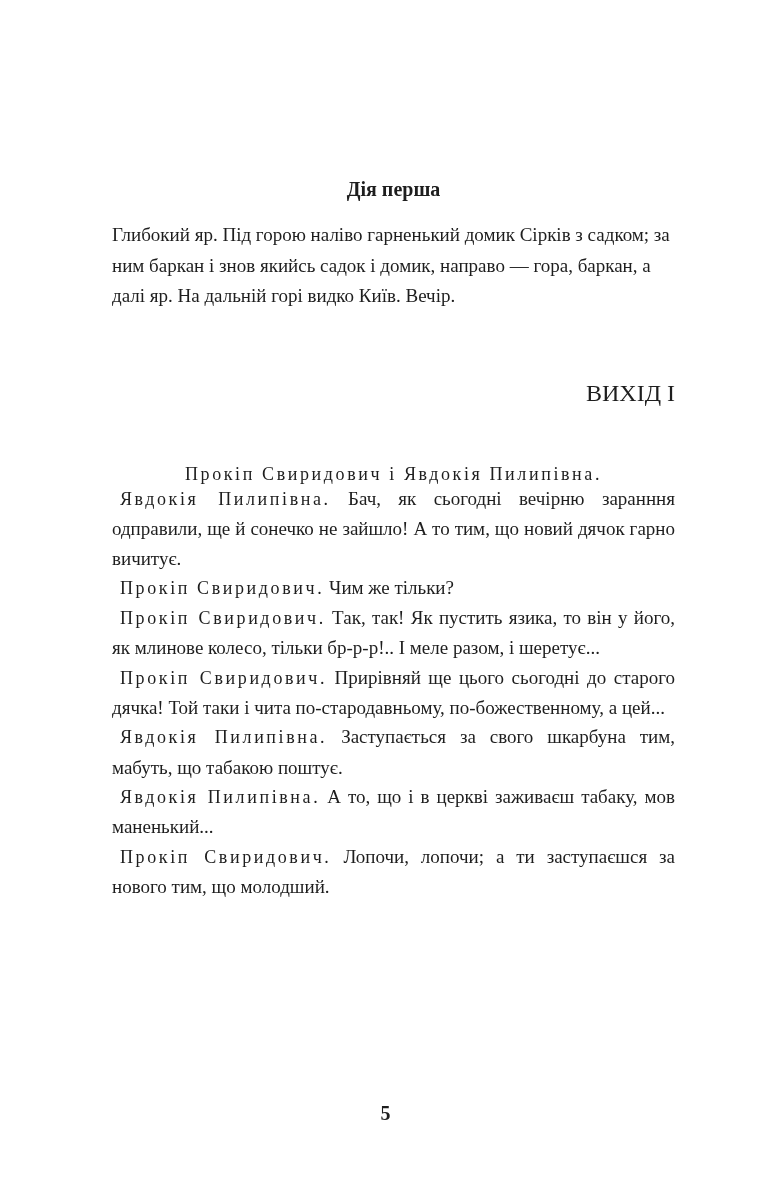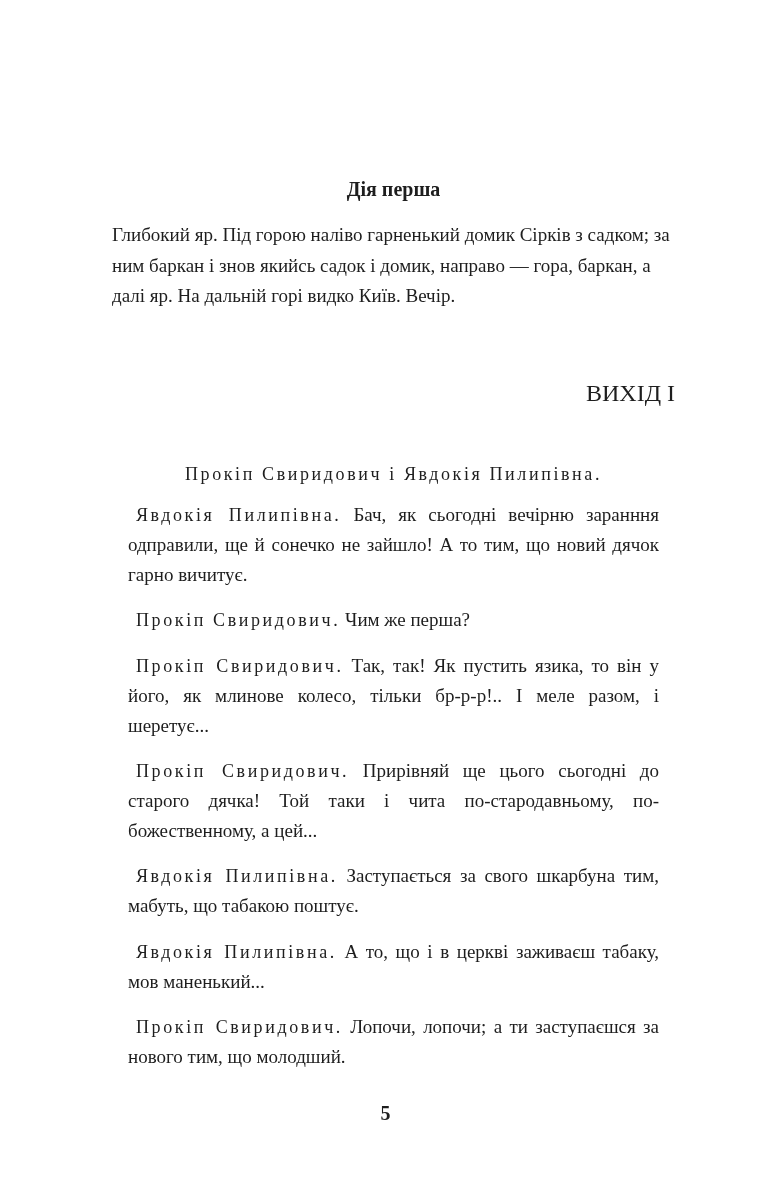--- a/index.html
+++ b/index.html
@@ -22,21 +22,21 @@
     text-align:right; font-weight:normal; font-size:24px; line-height:26px;
   }
   .scene-chars {
     position:absolute; top:424px; left:0; width:100%;
     text-align:center; font-size:19px; line-height:29px;
   }
   .spaced { letter-spacing:2.6px; font-size:18px;margin-top:36px; }
   .dialogue { position:absolute; top:484px; left:0; width:100%; }
   .line {
     font-size:19px; line-height:29.3px; text-align:justify;
-    text-indent:8px; margin:16px;
+    text-indent:8px; margin:0;
   }
   .speaker { letter-spacing:2.6px; font-size:18px; }
   .page-number {
     position:absolute; top:1102px; left:0; width:771px;
     text-align:center; font-weight:bold; font-size:20px;
   }
 </style>
 </head>
 <body>
 
@@ -44,21 +44,21 @@
   <div class="act-title">Дія перша</div>
   <div class="stage-dir">Глибокий яр. Під горою наліво гарненький домик Сірків з садком; за ним баркан і знов якийсь садок і домик, направо — гора, баркан, а далі яр. На дальній горі видко Київ. Вечір.</div>
 
   <div class="scene-title">ВИХІД I</div>
   <div class="scene-chars">
     <div class="spaced">Прокіп Свиридович і Явдокія Пилипівна.</div>
   </div>
 
   <div class="dialogue">
     <p class="line"><span class="speaker">Явдокія Пилипівна.</span> <span>Бач, як сьогодні вечірню заранння одправили, ще й сонечко не зайшло! А то тим, що новий дячок гарно вичитує.</span></p>
-    <p class="line"><span class="speaker">Прокіп Свиридович.</span> <span>Чим же перша?</span></p>
+    <p class="line"><span class="speaker">Прокіп Свиридович.</span> <span>Чим же тільки?</span></p>
     <p class="line"><span class="speaker">Прокіп Свиридович.</span> <span>Так, так! Як пустить язика, то він у його, як млинове колесо, тільки бр-р-р!.. І меле разом, і шеретує...</span></p>
     <p class="line"><span class="speaker">Прокіп Свиридович.</span> <span>Прирівняй ще цього сьогодні до старого дячка! Той таки і чита по-стародавньому, по-божественному, а цей...</span></p>
     <p class="line"><span class="speaker">Явдокія Пилипівна.</span> <span>Заступається за свого шкарбуна тим, мабуть, що табакою поштує.</span></p>
     <p class="line"><span class="speaker">Явдокія Пилипівна.</span> <span>А то, що і в церкві заживаєш табаку, мов маненький...</span></p>
     <p class="line"><span class="speaker">Прокіп Свиридович.</span> <span>Лопочи, лопочи; а ти заступаєшся за нового тим, що молодший.</span></p>
   </div>
 </div>
 
 <div class="page-number">5</div>
 

